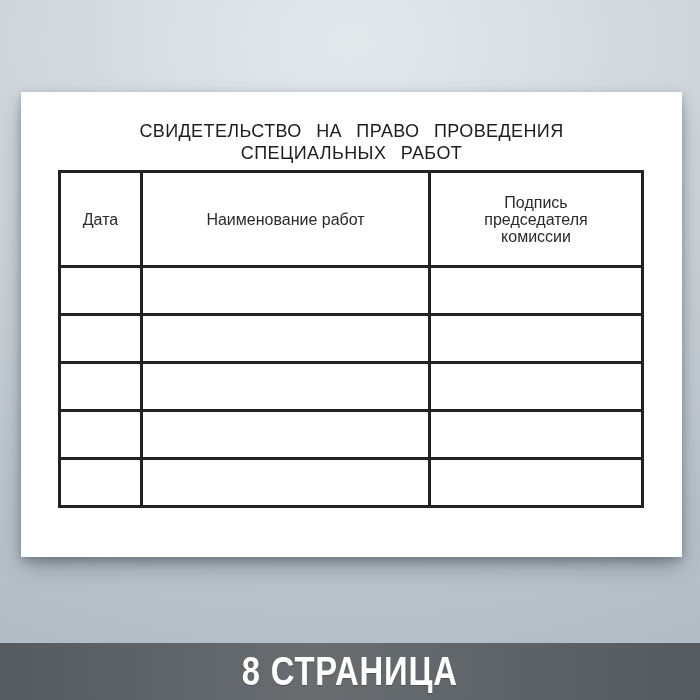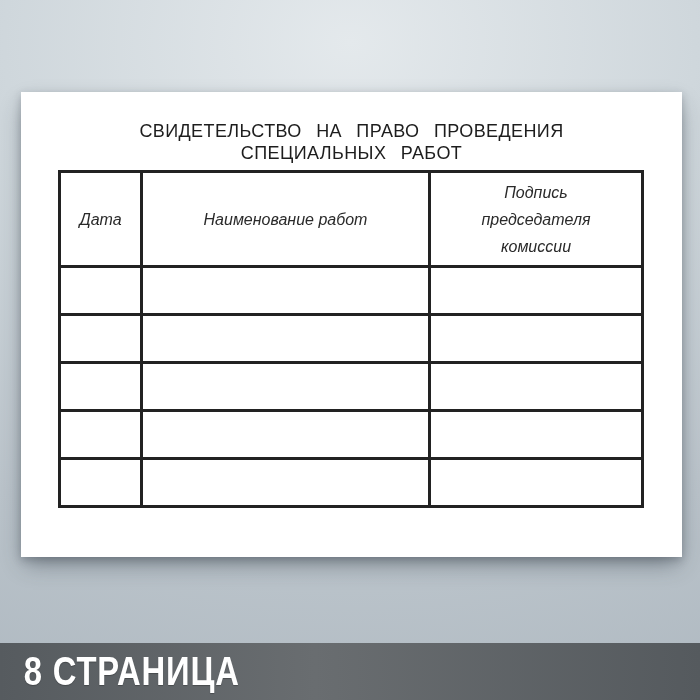--- a/index.html
+++ b/index.html
@@ -48,37 +48,36 @@
   .cert-table col.c-date  { width: 82px; }
   .cert-table col.c-name  { width: 288px; }
   .cert-table col.c-sign  { width: 213px; }
   .cert-table th, .cert-table td {
     border: 3px solid #222222;
     background: #ffffff;
     text-align: center;
     vertical-align: middle;
     font-weight: normal;
     font-size: 16px;
-    line-height: 27px;
+    line-height: 17px;
     color: #2a2a2a;
     white-space: pre-line;
     padding: 0;
-    font-style: italic;
   }
   .cert-table thead tr { height: 95px; }
   .cert-table tbody tr { height: 48px; }
   
   .banner {
     position: absolute;
     left: 0; top: 643px;
     width: 700px; height: 57px;
     background: linear-gradient(90deg, #565b5f 0%, #696d70 45%, #555a5e 100%);
     display: flex;
     align-items: center;
-    justify-content: flex-start;
+    justify-content: center;
   }
   .banner-text {
     color: #ffffff;
     font-weight: bold;
     font-size: 40px;
     letter-spacing: 1px;
     transform: scaleX(0.82);
     text-shadow: 0 1px 1px rgba(0,0,0,0.25);
   }
 </style>

